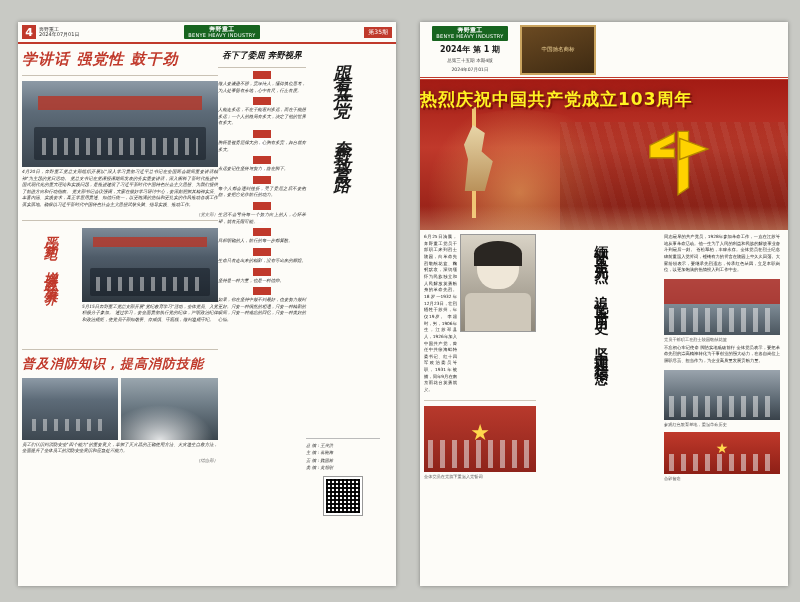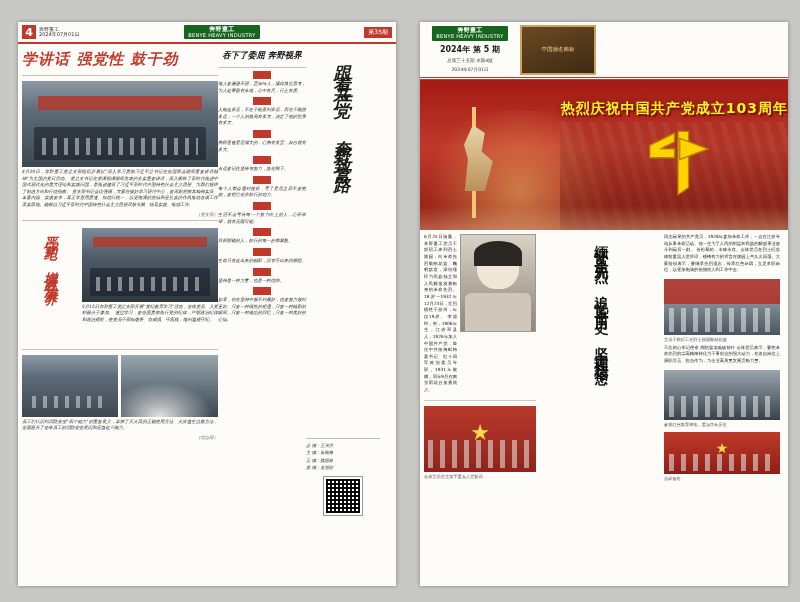--- a/index.html
+++ b/index.html
@@ -89,22 +89,22 @@
           overflow:hidden;}
   .banner .wall{position:absolute;right:0;bottom:0;width:62%;height:72%;
       background:linear-gradient(180deg,rgba(160,60,40,.2),rgba(120,30,20,.65)),
                  repeating-linear-gradient(75deg,rgba(255,255,255,.07) 0 6px,transparent 6px 14px);}
   .banner .sun{position:absolute;left:-8%;bottom:-30%;width:70%;height:110%;border-radius:50%;
       background:radial-gradient(circle at 50% 50%,rgba(255,220,120,.45),rgba(255,120,60,0) 60%);}
   .banner .emblem{position:absolute;right:18%;top:26%;width:88px;height:88px;}
   .banner .flagpole{position:absolute;left:14%;top:18%;width:4px;height:74%;background:#f0c674;}
   .banner .statue{position:absolute;left:10%;top:30%;width:40px;height:66px;
       background:linear-gradient(180deg,#e8d6a8,#b9915a);clip-path:polygon(40% 0,70% 12%,62% 40%,90% 55%,70% 100%,20% 100%,28% 52%,18% 30%);}
-  .banner-title{position:absolute;left:0;right:0;top:8px;text-align:right;font-size:14px;font-weight:bold;
-      color:#fff322;letter-spacing:1px;text-shadow:2px 2px 0 #7d1109,0 0 6px rgba(0,0,0,.4);margin-top:12px;}
+  .banner-title{position:absolute;left:0;right:0;top:8px;text-align:left;font-size:17px;font-weight:bold;
+      color:#fff322;letter-spacing:1px;text-shadow:2px 2px 0 #7d1109,0 0 6px rgba(0,0,0,.4);}
   .banner .ribbon{position:absolute;left:0;bottom:0;width:100%;height:24px;
       background:linear-gradient(180deg,rgba(255,255,255,0),rgba(255,220,170,.35));}
 
   .rbody{display:flex;gap:4px;padding:4px;box-sizing:border-box;height:352px;}
   .rc1{width:112px;display:flex;flex-direction:column;}
   .rc2{width:120px;display:flex;flex-direction:column;}
   .rc3{width:116px;display:flex;flex-direction:column;}
 
   .vbig-black{writing-mode:vertical-rl;text-orientation:upright;font-size:14px;font-weight:bold;color:#111;
       letter-spacing:5px;height:300px;margin-left:4px;}
@@ -178,20 +178,21 @@
                 <div class="tbl"></div>
                 <div class="dots"></div>
             </div>
             <div class="para">5月15日奔野重工党总支部开展"党纪教育学习"活动，全体党员、入党积极分子参加。
 
 通过学习，要全面贯彻执行党的纪律，严明政治纪律和政治规矩，使党员干部知敬畏、存戒惧、守底线，做到遵规守纪。</div>
           </div>
         </div>
 
         <div class="subrule"></div>
+        <div class="headline2">普及消防知识，提高消防技能</div>
         <div style="display:flex;gap:3px;">
           <div class="photo meeting" style="width:96px;height:62px">
             <div class="dots"></div>
           </div>
           <div class="photo fire" style="flex:1;height:62px">
             <div class="smoke"></div>
           </div>
         </div>
         <div class="para">员工们认识到消防安全"四个能力"的重要意义，掌握了灭火器的正确使用方法、火灾逃生自救方法，全面提升了全体员工的消防安全意识和应急处置能力。</div>
         <div class="sign">（综合部）</div>
@@ -267,21 +268,21 @@
   </div>
 
   <div class="sheet right">
 
     <div class="rmast">
       <div class="rm-left">
         <div class="logo-badge">
           <b>奔野重工</b>
           <span>BENYE HEAVY INDUSTRY</span>
         </div>
-        <div class="date">2024年 第 5 期</div>
+        <div class="date">2024年 第 1 期</div>
         <div class="meta">总第三十五期 本期4版</div>
         <div class="meta">2024年07月01日</div>
       </div>
       <div class="rm-right">
         <span>中国驰名商标</span>
       </div>
     </div>
 
     <div class="banner">
       <div class="sun"></div>

